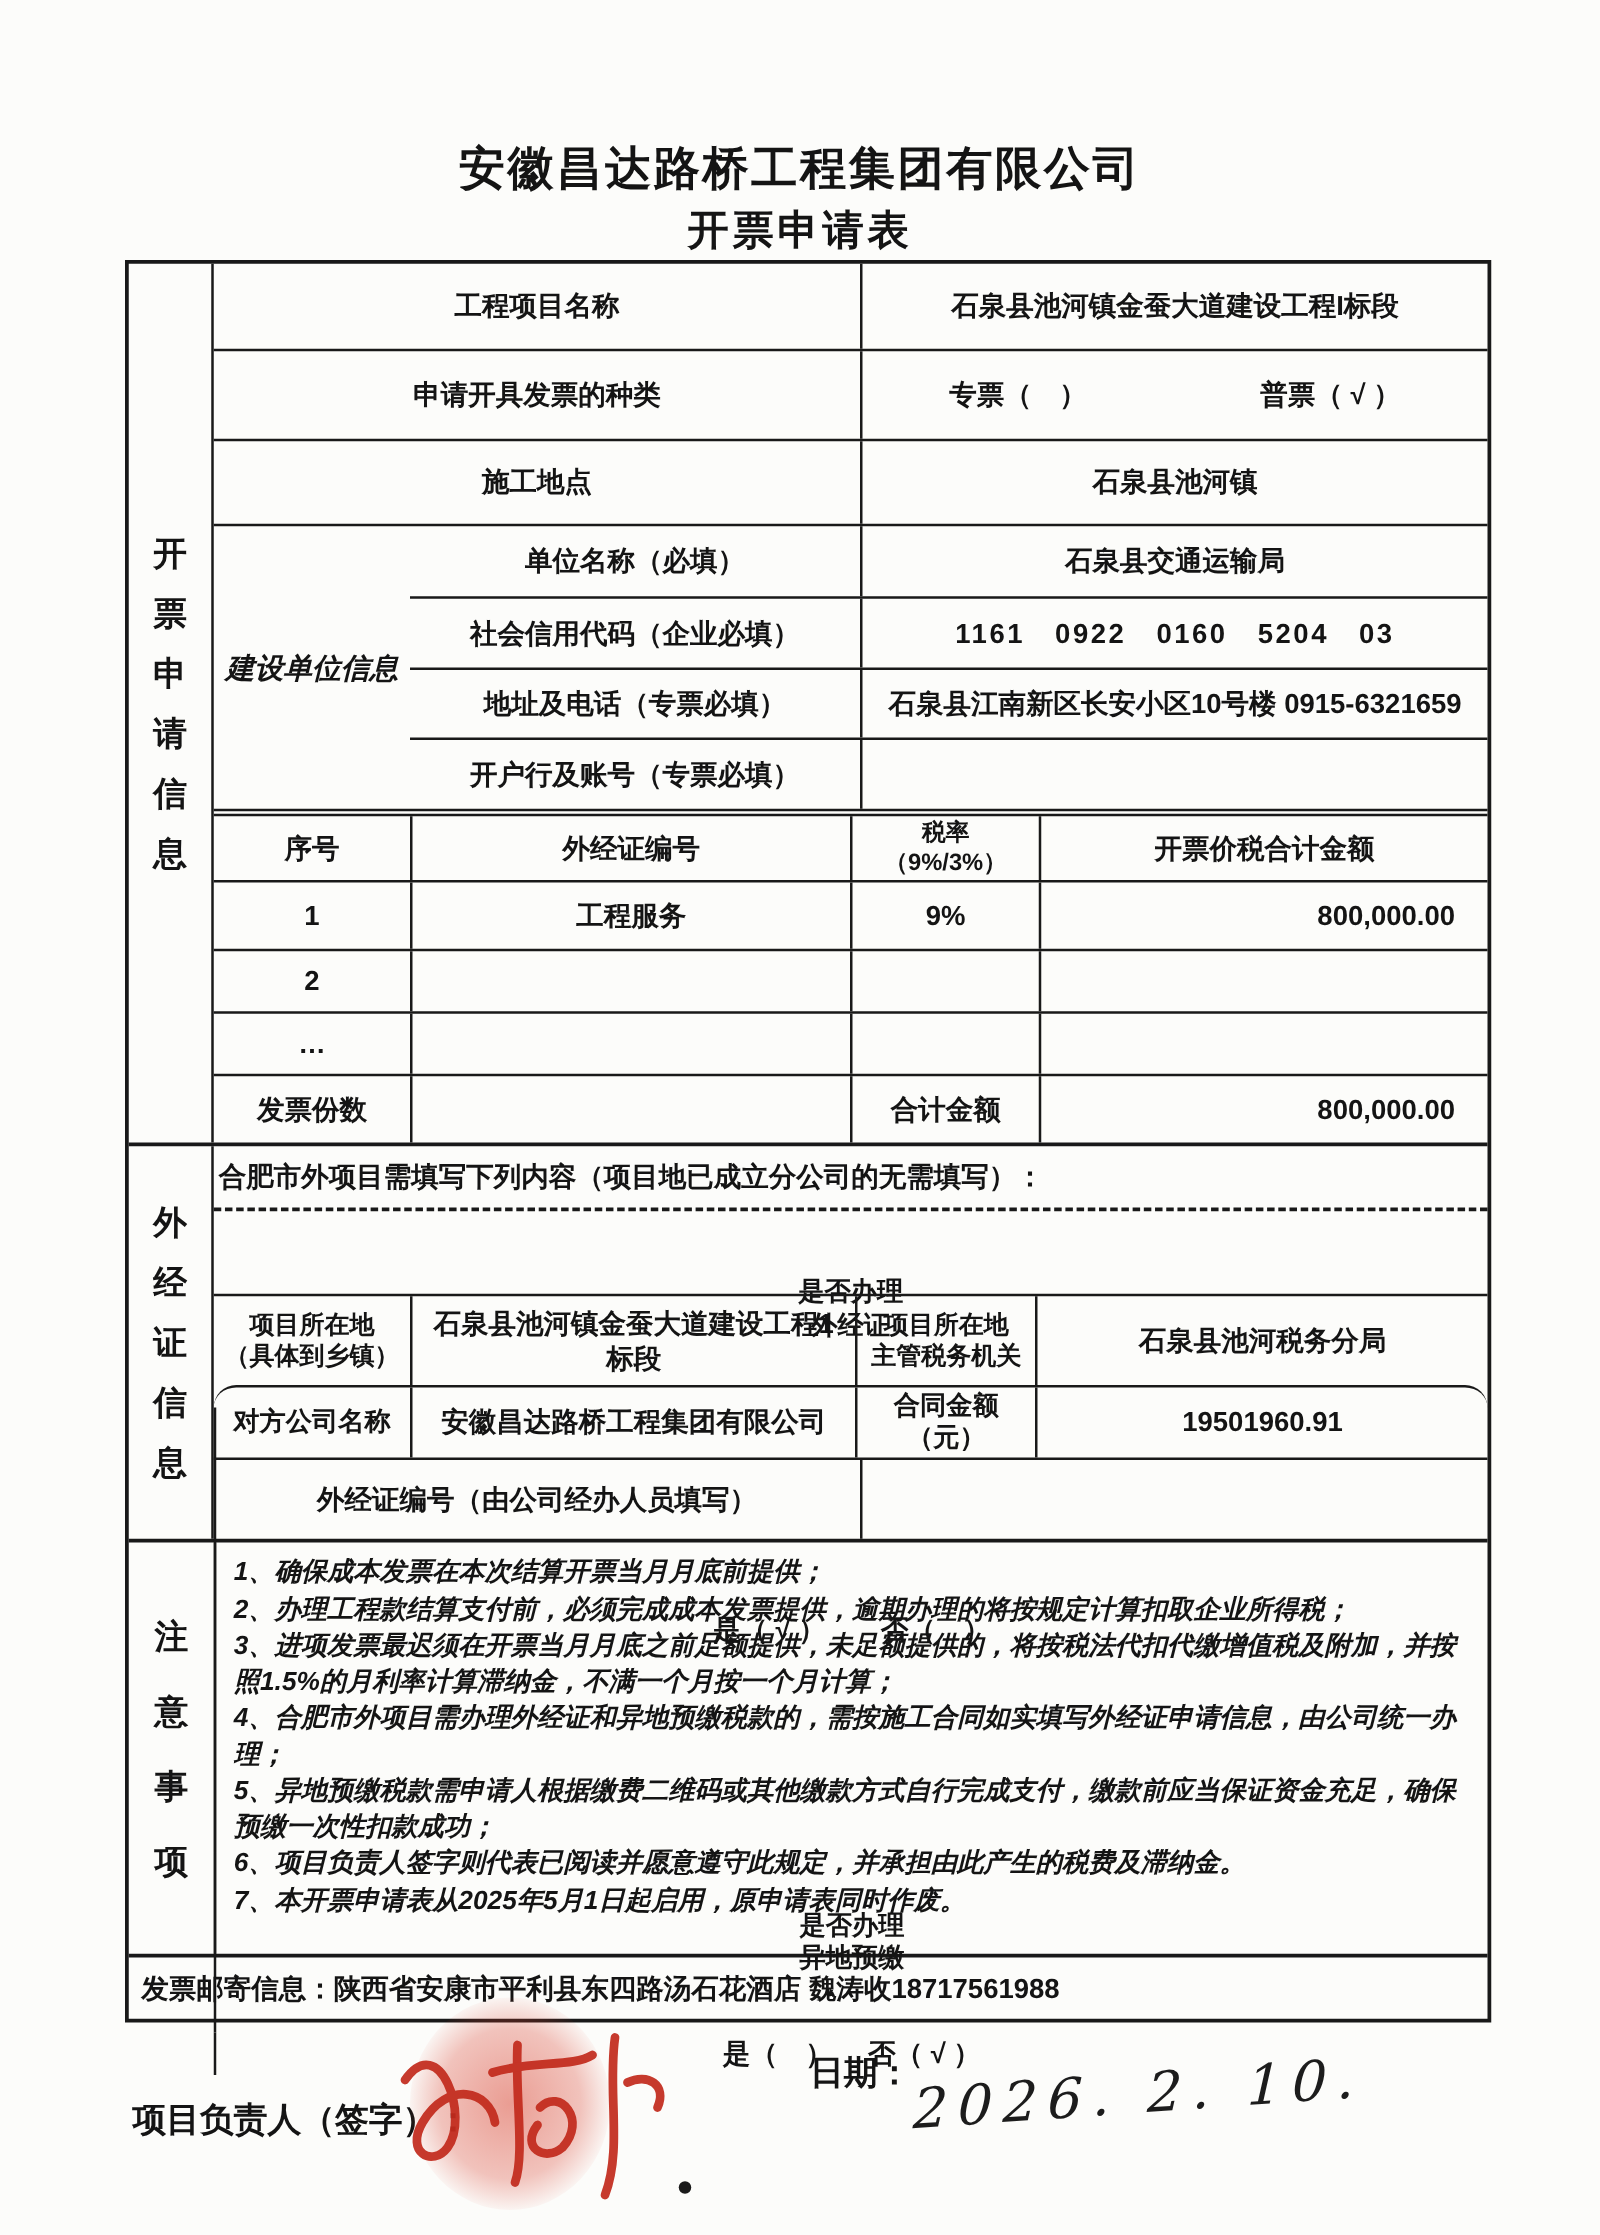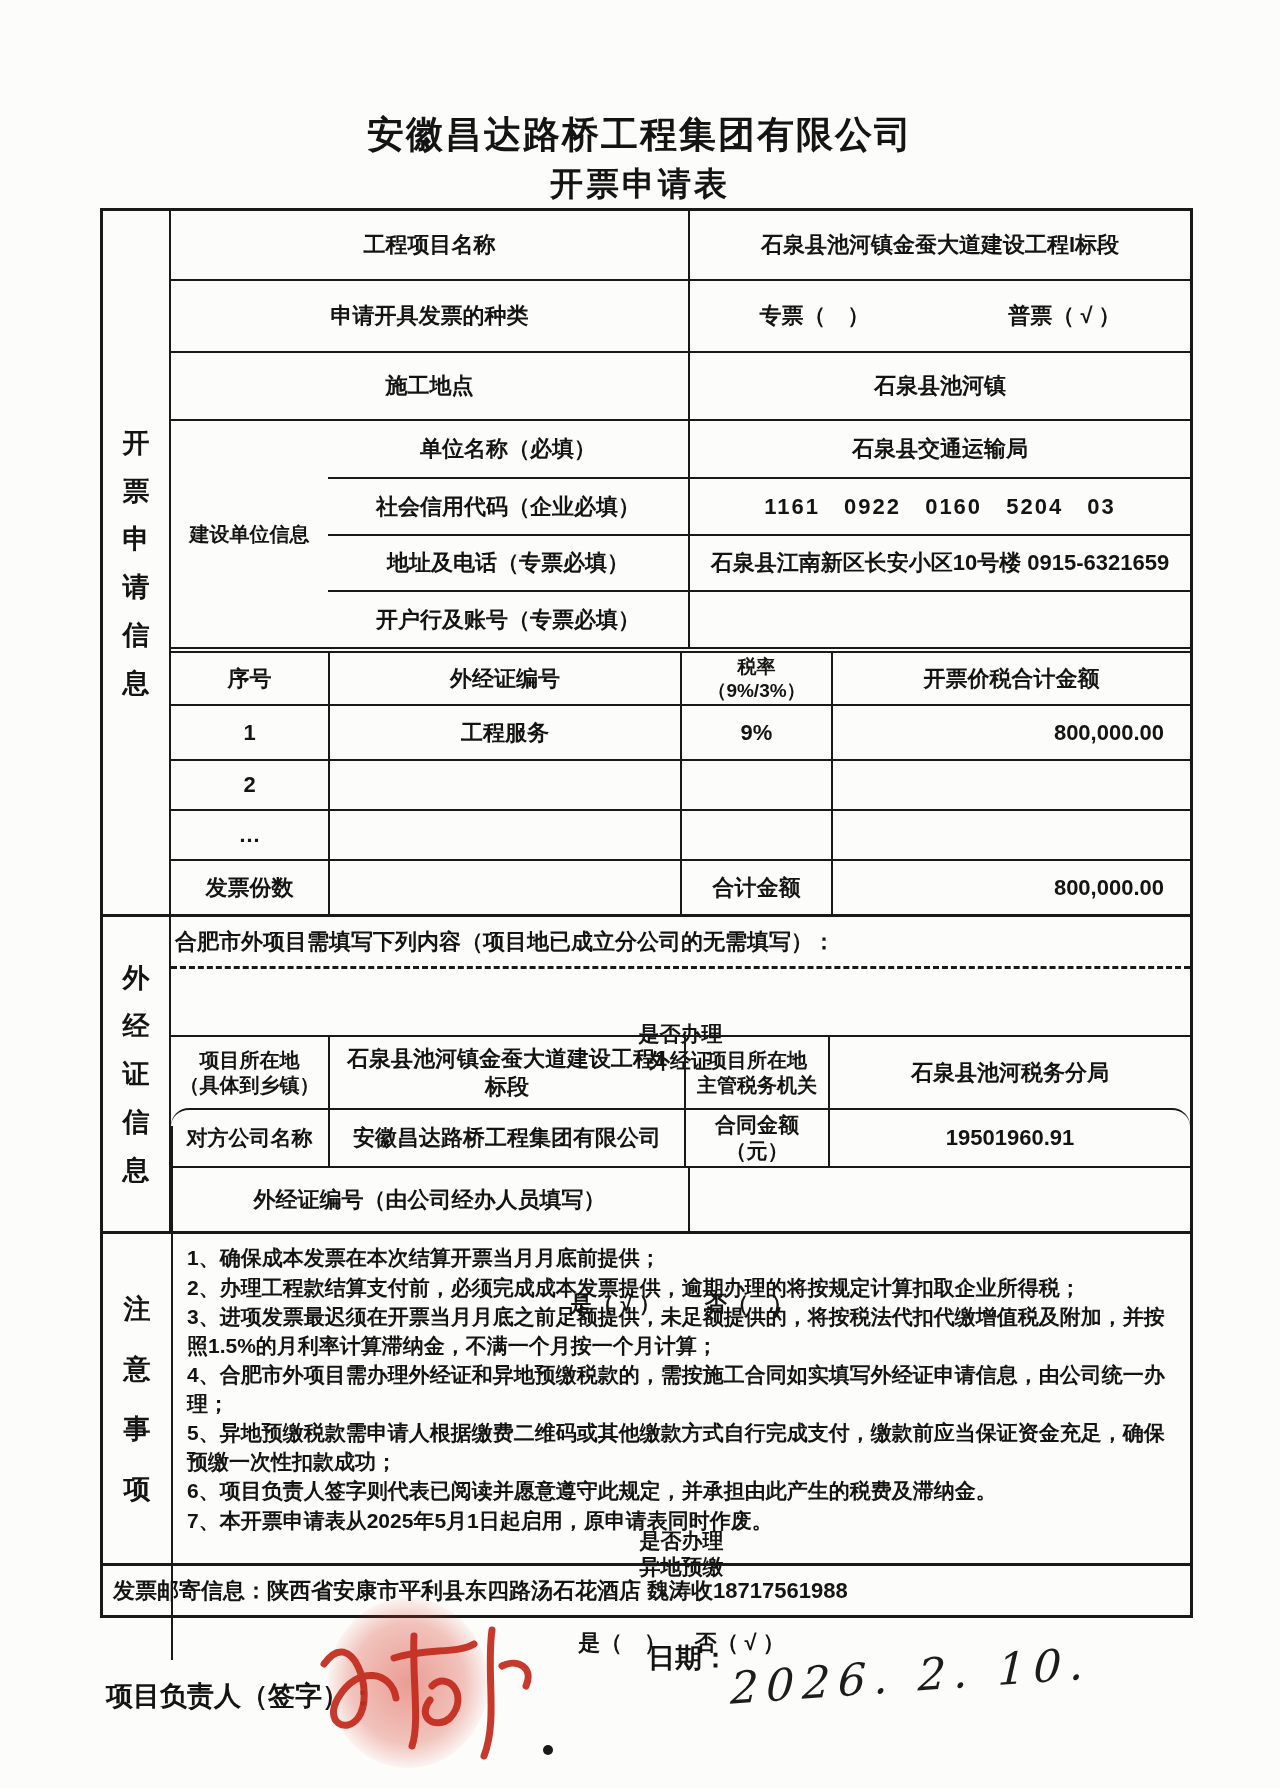--- a/index.html
+++ b/index.html
@@ -27,21 +27,21 @@
   .cell.first{border-left:none;}
   .cell.grow{flex:1;}
   .cell.amount{justify-content:flex-end;text-align:right;padding-right:26px;}
   .cell.leftal{justify-content:flex-start;text-align:center;padding-left:4px;}
   .cell.sm{font-size:19px;}
   .subrows{flex:1;display:flex;flex-direction:column;min-width:0;}
   .typewrap{flex:1;display:flex;align-items:center;justify-content:space-around;
             font-weight:700;font-size:22px;border-left:2px solid #191919;box-sizing:border-box;}
   .code{word-spacing:16px;letter-spacing:2px;}
   .notes{flex:1;border-left:2px solid #191919;box-sizing:border-box;padding:10px 14px 8px 14px;
-         font-weight:700;font-size:21px;line-height:1.36;text-align:left;}
+         font-weight:700;font-size:21px;line-height:1.36;text-align:left;font-style:italic;}
   .notes div{margin:0 0 1px 0;}
   .mailrow{display:flex;align-items:center;border-top:3px solid #191919;box-sizing:border-box;
            font-weight:700;font-size:22px;padding-left:10px;}
   .signerLabel{position:absolute;left:106px;top:1678px;font-size:27px;font-weight:700;}
   .dateLabel{position:absolute;left:648px;top:1640px;font-size:27px;font-weight:700;}
   .dateValue{position:absolute;left:730px;top:1650px;font-size:44px;font-style:italic;
              color:#1c1c1c;transform:rotate(-4deg) skewX(-6deg);letter-spacing:8px;
              font-family:"DejaVu Serif",serif;}
   .fingerprint{position:absolute;left:328px;top:1598px;width:160px;height:170px;border-radius:50%;
                background:radial-gradient(ellipse at center,rgba(216,62,44,0.50) 0%,
@@ -76,21 +76,21 @@
             <span>专票（　）</span>
             <span>普票（ √ ）</span>
           </div>
         </div>
         <div class="row" style="height:68px;">
           <div class="cell first" style="flex:0 0 517px;">施工地点</div>
           <div class="cell grow">石泉县池河镇</div>
         </div>
 
         <div class="row" style="height:228px;">
-          <div class="cell first" style="flex:0 0 157px;font-size:20px;">建设单位信息</div>
+          <div class="cell first" style="flex:0 0 157px;font-size:23px;font-style:italic;">建设单位信息</div>
           <div class="subrows">
             <div class="row noTop" style="height:57px;">
               <div class="cell first" style="flex:0 0 360px;">单位名称（必填）</div>
               <div class="cell grow">石泉县交通运输局</div>
             </div>
             <div class="row" style="height:57px;">
               <div class="cell first" style="flex:0 0 360px;">社会信用代码（企业必填）</div>
               <div class="cell grow code">1161 0922 0160 5204 03</div>
             </div>
             <div class="row" style="height:57px;">

